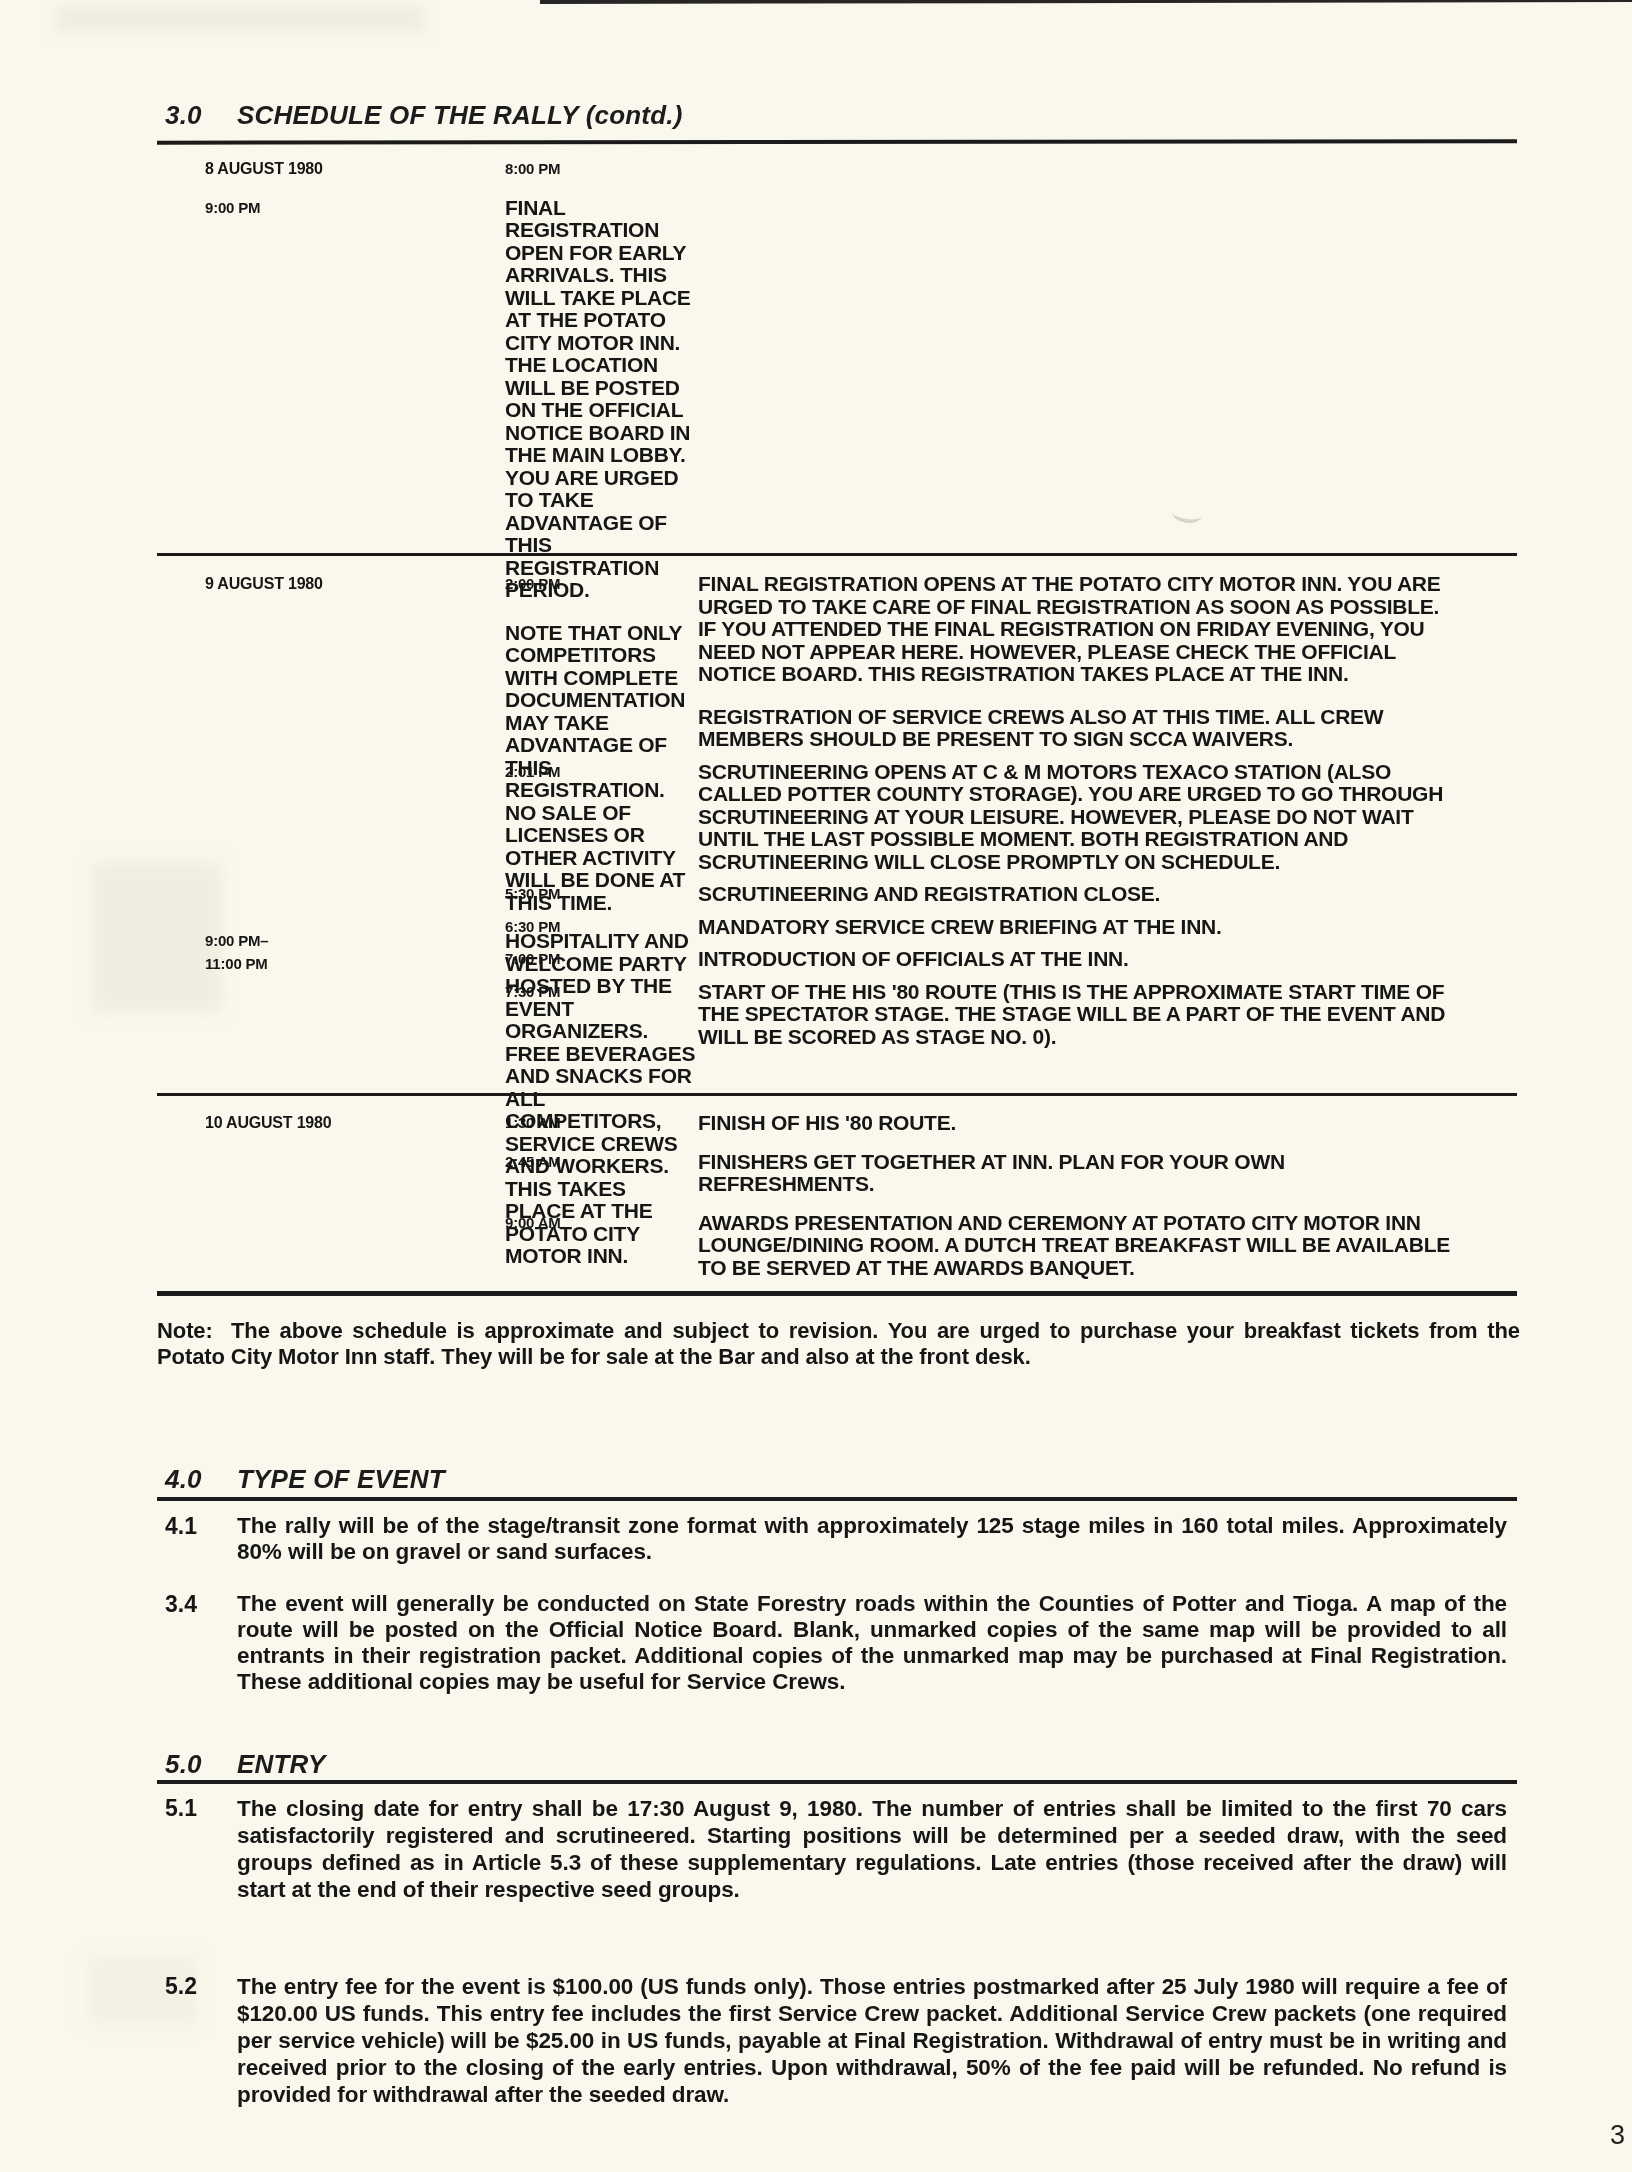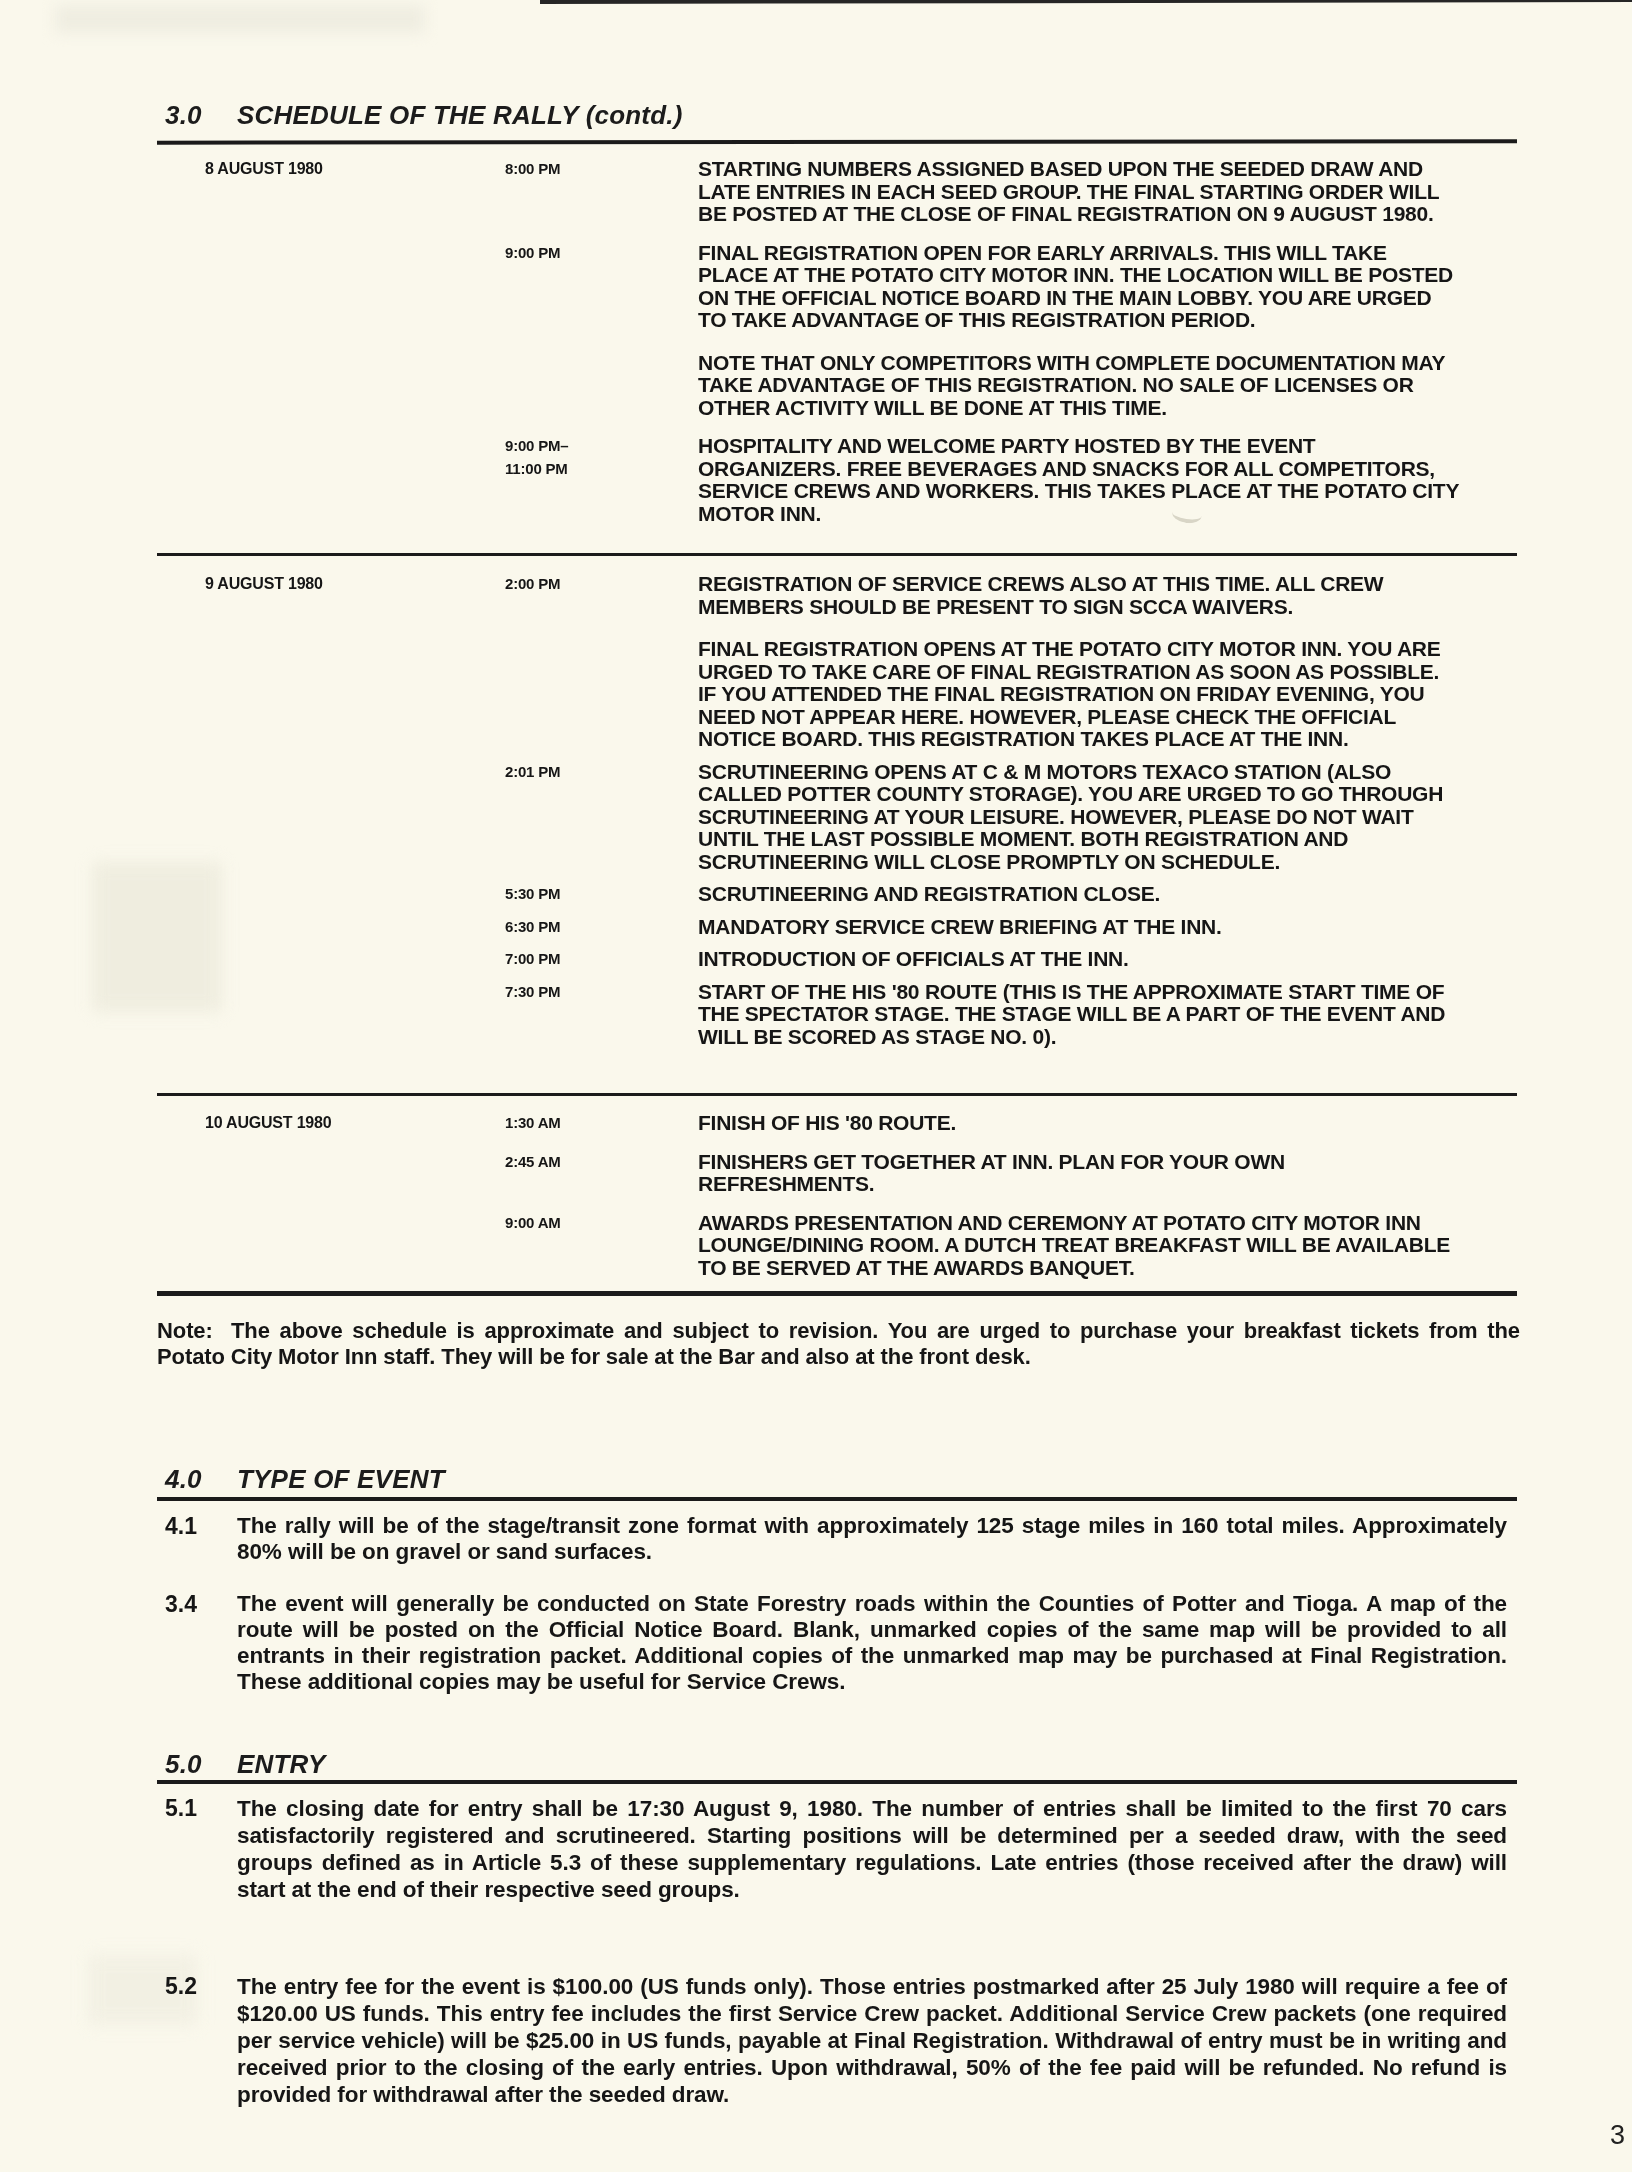--- a/index.html
+++ b/index.html
@@ -69,23 +69,20 @@
   <h2 class="sec" style="top:100px">
     <span class="snum">3.0</span><span>SCHEDULE OF THE RALLY (contd.)</span>
   </h2>
   <div class="rule r1"></div>
 
   <section class="day g16" style="top:158px">
     <div class="cell date">8 AUGUST 1980</div>
     <div class="cell time">
         <div>8:00 PM</div>
       </div>
-    <div class="cell desc">
-        <p>STARTING NUMBERS ASSIGNED BASED UPON THE SEEDED DRAW AND LATE ENTRIES IN EACH SEED GROUP. THE FINAL STARTING ORDER WILL BE POSTED AT THE CLOSE OF FINAL REGISTRATION ON 9 AUGUST 1980.</p>
-      </div>
 
     <div class="cell date"></div>
     <div class="cell time">
         <div>9:00 PM</div>
       </div>
     <div class="cell desc">
       <p>FINAL REGISTRATION OPEN FOR EARLY ARRIVALS. THIS WILL TAKE PLACE AT THE POTATO CITY MOTOR INN. THE LOCATION WILL BE POSTED ON THE OFFICIAL NOTICE BOARD IN THE MAIN LOBBY. YOU ARE URGED TO TAKE ADVANTAGE OF THIS REGISTRATION PERIOD.</p>
       <p>NOTE THAT ONLY COMPETITORS WITH COMPLETE DOCUMENTATION MAY TAKE ADVANTAGE OF THIS REGISTRATION. NO SALE OF LICENSES OR OTHER ACTIVITY WILL BE DONE AT THIS TIME.</p>
     </div>
 
@@ -100,22 +97,22 @@
   </section>
 
   <div class="rule r2"></div>
 
   <section class="day g10" style="top:573px">
     <div class="cell date">9 AUGUST 1980</div>
     <div class="cell time">
         <div>2:00 PM</div>
       </div>
     <div class="cell desc">
+      <p>FINAL REGISTRATION OPENS AT THE POTATO CITY MOTOR INN. YOU ARE URGED TO TAKE CARE OF FINAL REGISTRATION AS SOON AS POSSIBLE. IF YOU ATTENDED THE FINAL REGISTRATION ON FRIDAY EVENING, YOU NEED NOT APPEAR HERE. HOWEVER, PLEASE CHECK THE OFFICIAL NOTICE BOARD. THIS REGISTRATION TAKES PLACE AT THE INN.</p>
       <p>REGISTRATION OF SERVICE CREWS ALSO AT THIS TIME. ALL CREW MEMBERS SHOULD BE PRESENT TO SIGN SCCA WAIVERS.</p>
-      <p>FINAL REGISTRATION OPENS AT THE POTATO CITY MOTOR INN. YOU ARE URGED TO TAKE CARE OF FINAL REGISTRATION AS SOON AS POSSIBLE. IF YOU ATTENDED THE FINAL REGISTRATION ON FRIDAY EVENING, YOU NEED NOT APPEAR HERE. HOWEVER, PLEASE CHECK THE OFFICIAL NOTICE BOARD. THIS REGISTRATION TAKES PLACE AT THE INN.</p>
     </div>
 
     <div class="cell date"></div>
     <div class="cell time">
         <div>2:01 PM</div>
       </div>
     <div class="cell desc">
         <p>SCRUTINEERING OPENS AT C &amp; M MOTORS TEXACO STATION (ALSO CALLED POTTER COUNTY STORAGE). YOU ARE URGED TO GO THROUGH SCRUTINEERING AT YOUR LEISURE. HOWEVER, PLEASE DO NOT WAIT UNTIL THE LAST POSSIBLE MOMENT. BOTH REGISTRATION AND SCRUTINEERING WILL CLOSE PROMPTLY ON SCHEDULE.</p>
       </div>
 

